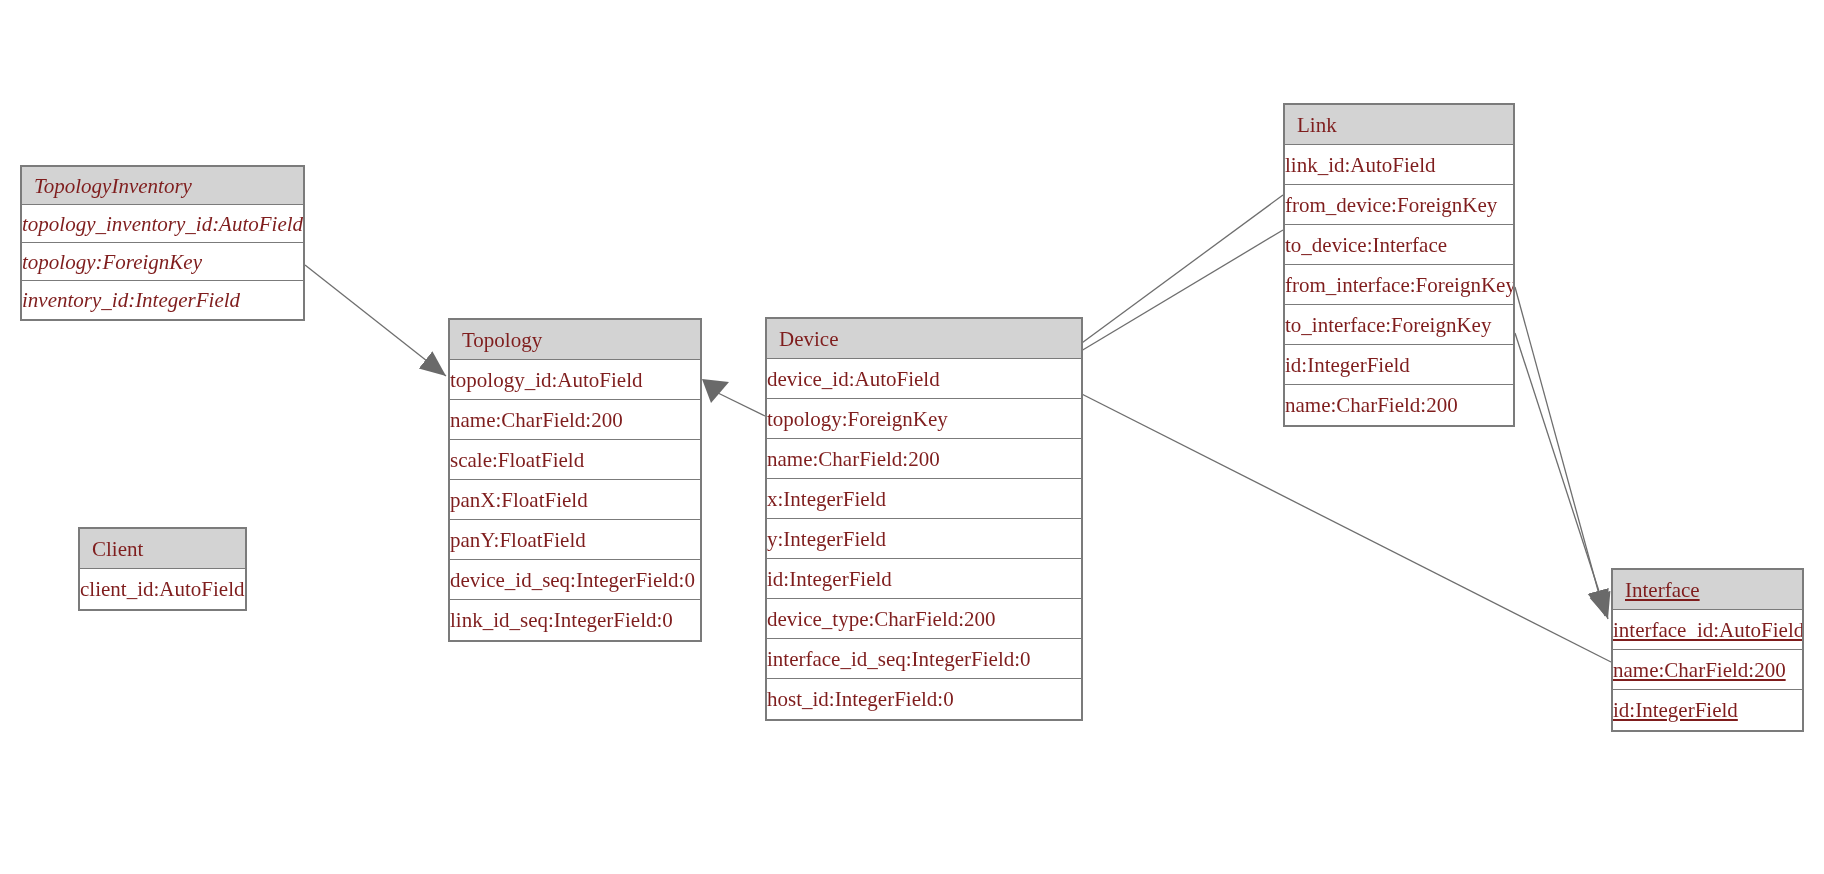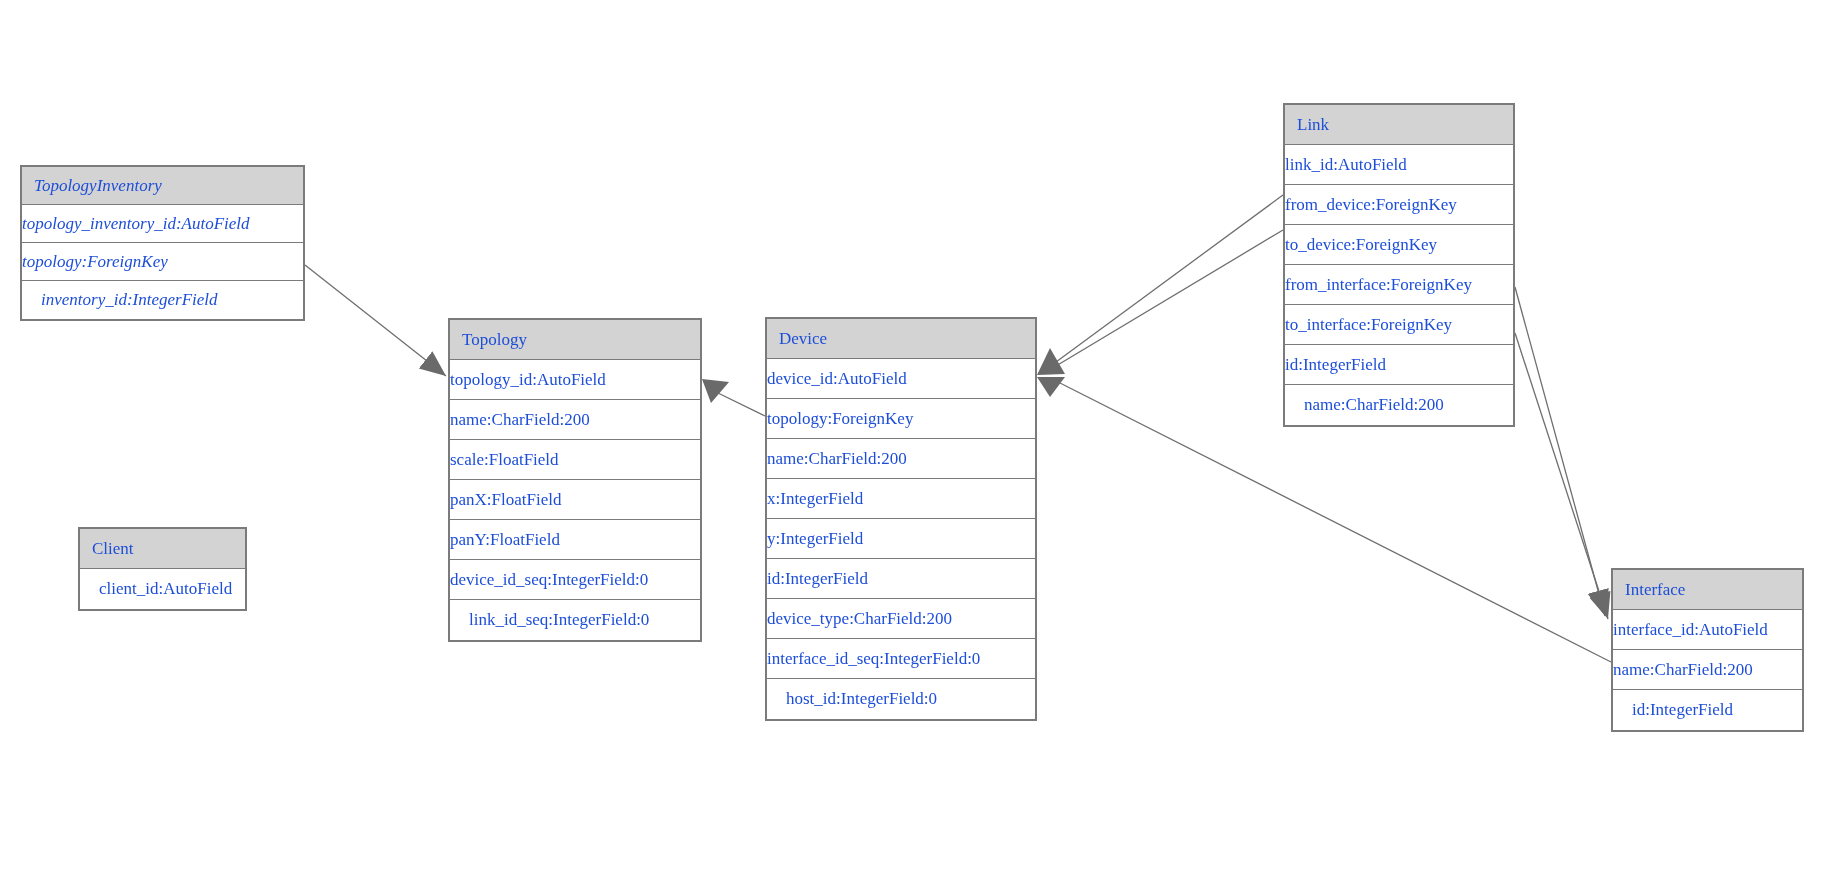--- a/index.html
+++ b/index.html
@@ -16,49 +16,49 @@
   }
   svg.edges {
     position: absolute; left: 0; top: 0;
     width: 1824px; height: 874px;
     pointer-events: none;
   }
   .entity {
     position: absolute;
     background: #ffffff;
     border: 2px solid #7b7b7b;
-    color: #1d4ed8;
-    font-size: 17px;
+    color: #7f1d1d;
+    font-size: 21px;
     box-sizing: border-box;
   }
   .entity .hdr {
     background: #d3d3d3;
     height: 40px; line-height: 40px;
     padding-left: 12px;
     border-bottom: 1px solid #7b7b7b;
     box-sizing: border-box;
     white-space: nowrap;
   }
   .entity .row {
     height: 40px; line-height: 40px;
     border-bottom: 1px solid #7b7b7b;
     box-sizing: border-box;
     white-space: nowrap;
     overflow: hidden;
   }
-  .entity .row:last-child { border-bottom: none; margin-left: 19px; }
+  .entity .row:last-child { border-bottom: none; }
 
   .entity.compact .hdr, .entity.compact .row { height: 38px; line-height: 38px; font-style: italic; }
 
   #e-topologyinventory { left: 20px;  top: 165px; width: 285px; }
   #e-topology          { left: 448px; top: 318px; width: 254px; }
   #e-client            { left: 78px;  top: 527px; width: 169px; }
-  #e-device            { left: 765px; top: 317px; width: 272px; }
+  #e-device            { left: 765px; top: 317px; width: 318px; }
   #e-link              { left: 1283px; top: 103px; width: 232px; }
-  #e-interface         { left: 1611px; top: 568px; width: 193px; }
+  #e-interface         { left: 1611px; top: 568px; width: 193px; text-decoration: underline; }
 </style>
 </head>
 <body>
 
 <div class="canvas">
 
   <svg class="edges" viewBox="0 0 1824 874" xmlns="http://www.w3.org/2000/svg">
     <defs>
       <marker id="arrow" markerUnits="userSpaceOnUse" markerWidth="30" markerHeight="26" refX="26" refY="11" orient="auto">
         <path d="M0,0 L26,11 L0,22 z" fill="#6a6a6a"></path>
@@ -114,21 +114,21 @@
     <div class="row">id:IntegerField</div>
     <div class="row">device_type:CharField:200</div>
     <div class="row">interface_id_seq:IntegerField:0</div>
     <div class="row">host_id:IntegerField:0</div>
   </div>
 
   <div class="entity" id="e-link">
     <div class="hdr">Link</div>
     <div class="row">link_id:AutoField</div>
     <div class="row">from_device:ForeignKey</div>
-    <div class="row">to_device:ForeignKey</div>
+    <div class="row">to_device:Interface</div>
     <div class="row">from_interface:ForeignKey</div>
     <div class="row">to_interface:ForeignKey</div>
     <div class="row">id:IntegerField</div>
     <div class="row">name:CharField:200</div>
   </div>
 
   <div class="entity" id="e-interface">
     <div class="hdr">Interface</div>
     <div class="row">interface_id:AutoField</div>
     <div class="row">name:CharField:200</div>

